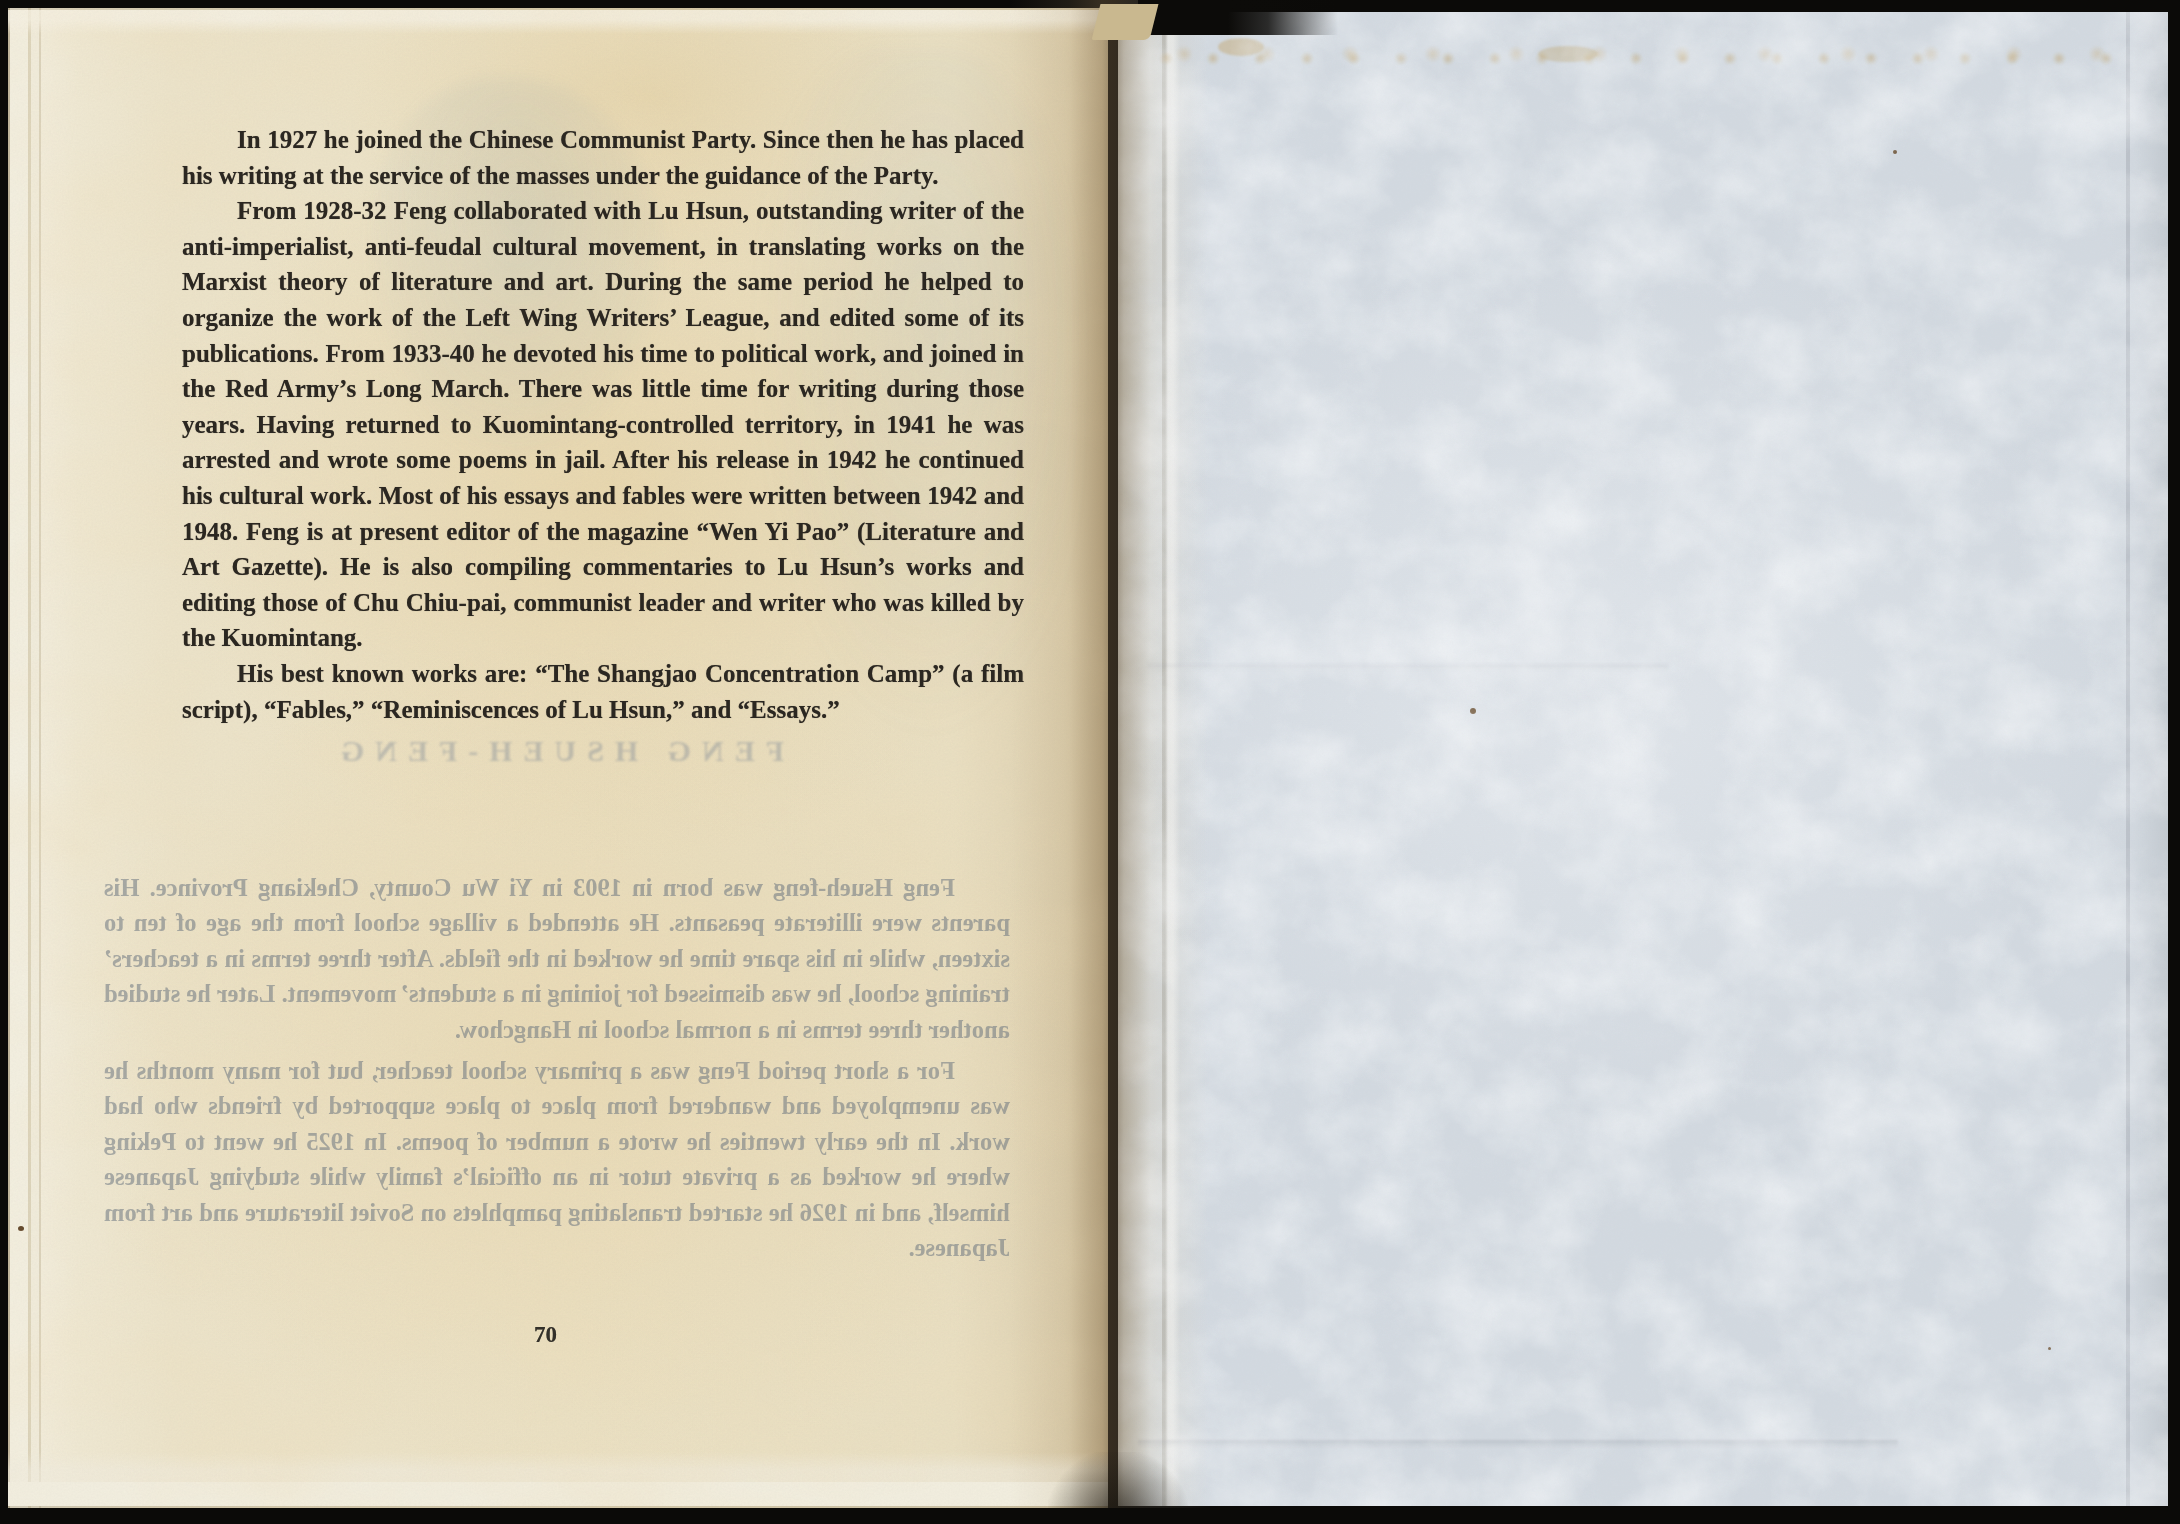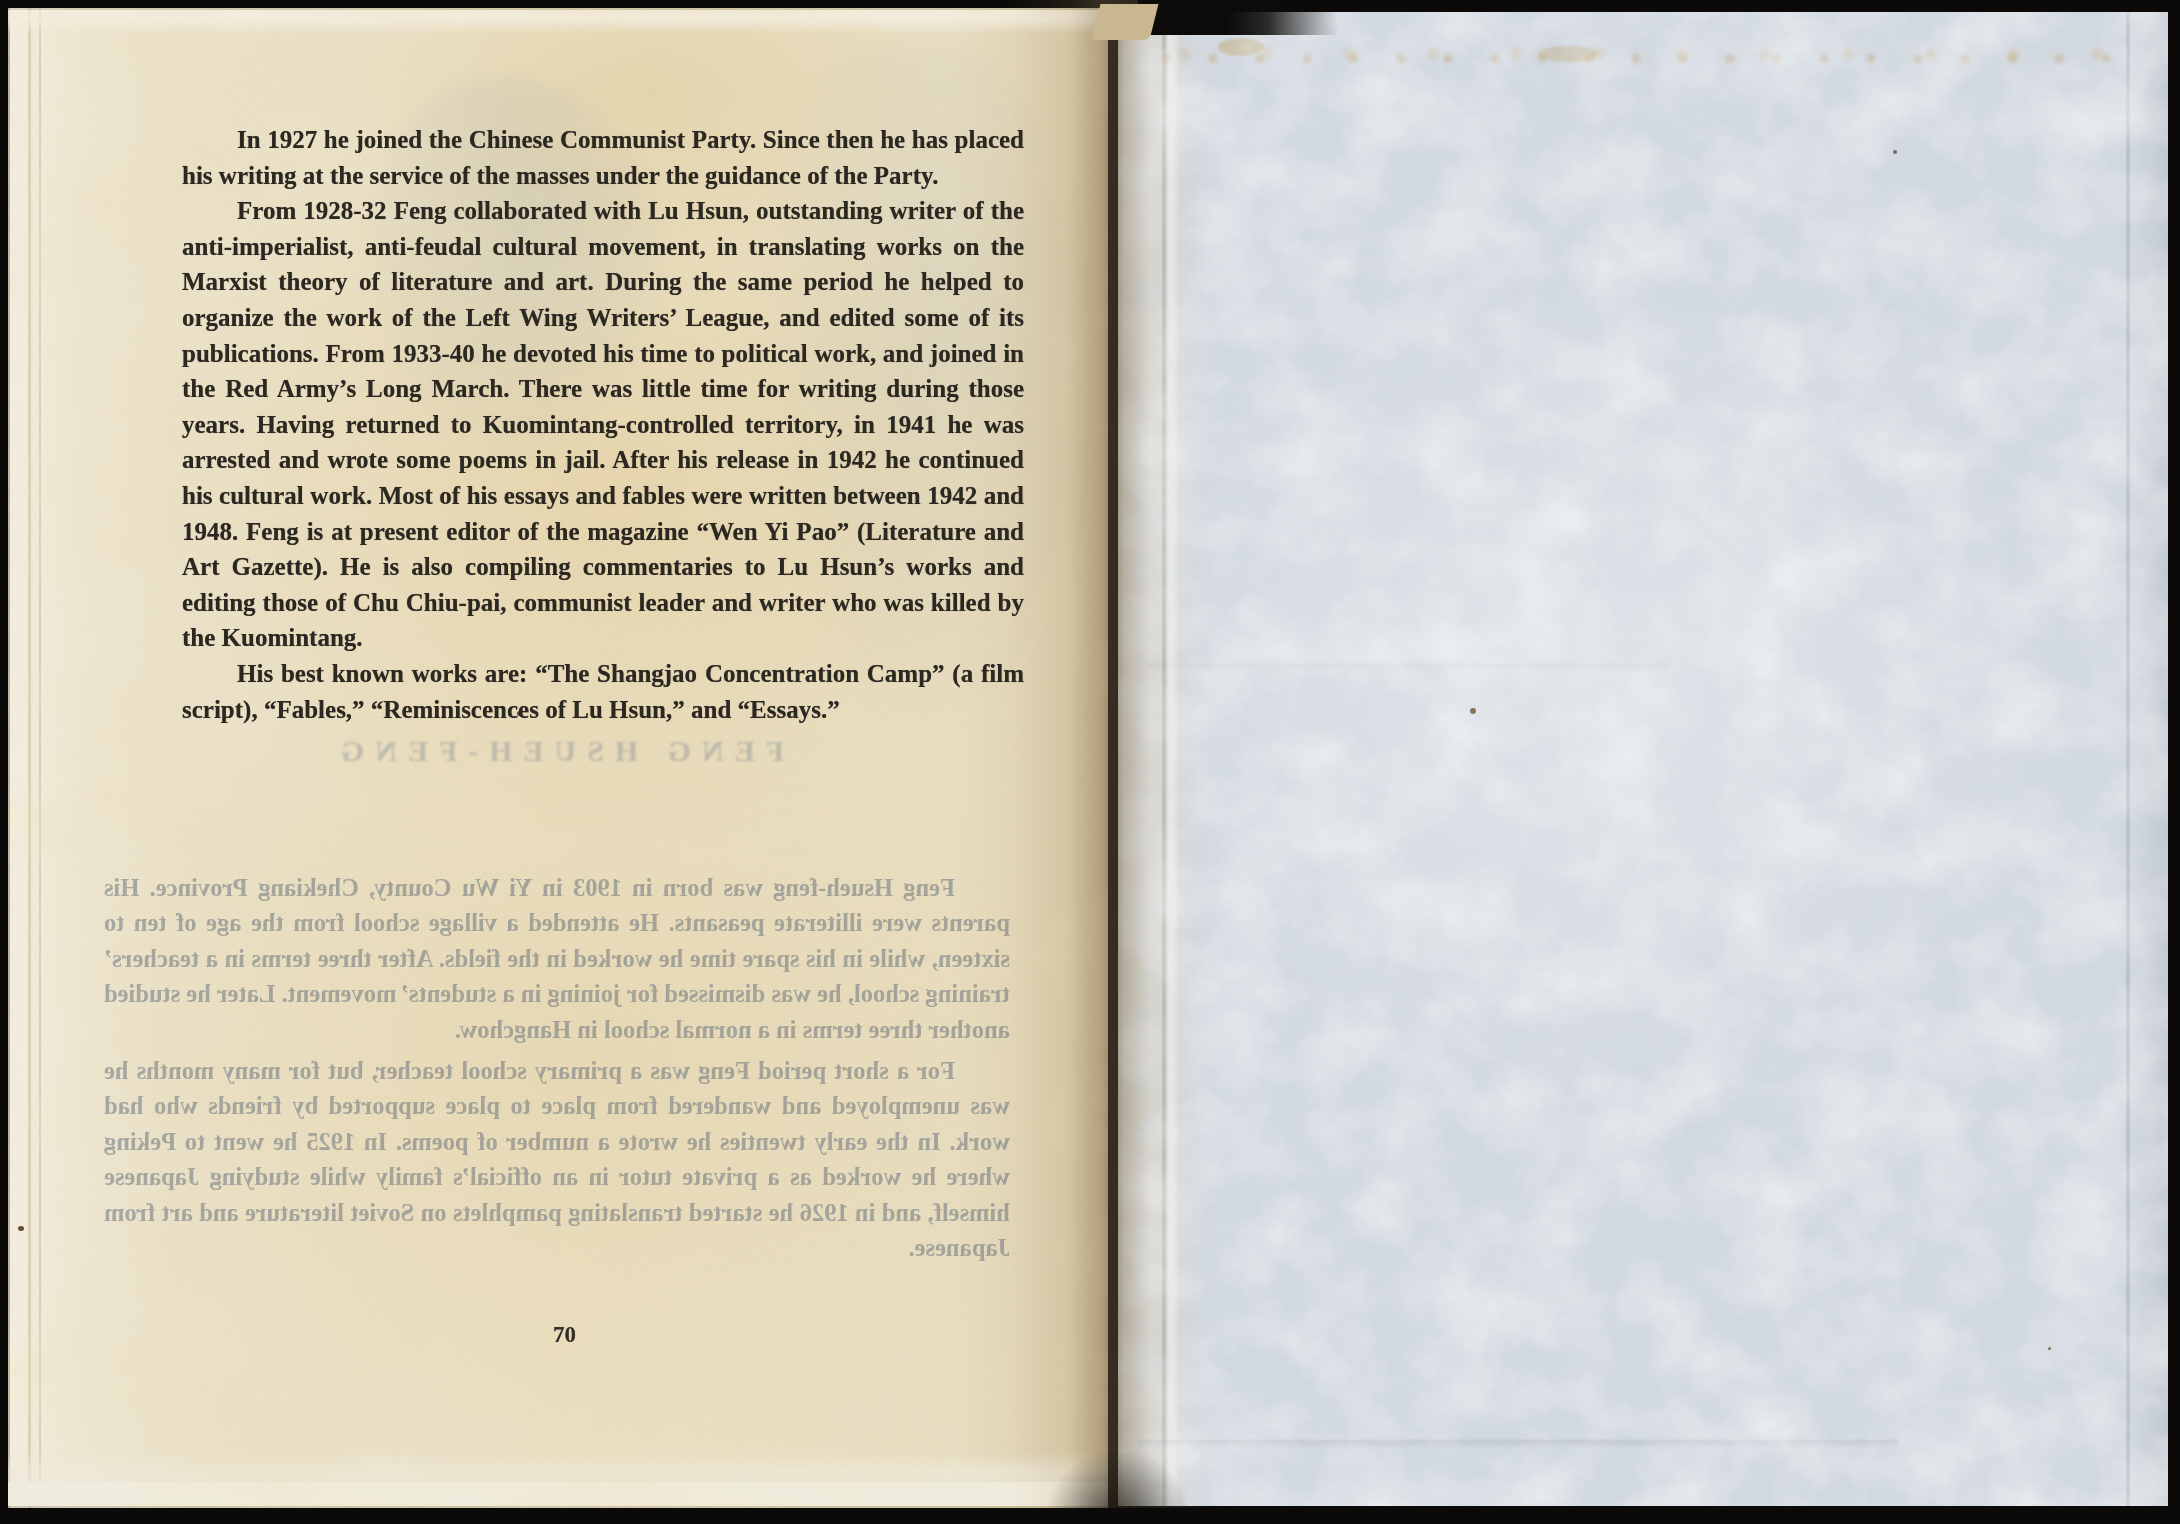--- a/index.html
+++ b/index.html
@@ -29,21 +29,21 @@
   .gutter-mottle{left:740px;top:40px;width:330px;height:700px;border-radius:40%;
     background:radial-gradient(ellipse at 55% 40%, rgba(120,145,160,0.10), rgba(120,145,160,0) 70%);
     filter:blur(9px);}
   .ink-speck{width:6px;height:5px;border-radius:50%;background:#5e4326;}
 
   .text-block{left:174px;top:114px;width:842px;height:720px;z-index:4;
     font-size:25px;line-height:35.6px;font-weight:bold;color:#2b2721;
     text-shadow:0 0 0.7px rgba(43,39,33,0.55);}
   .bp{position:static;margin:0;text-indent:55px;text-align:justify;}
 
-  .page-number{left:545px;top:1314px;width:60px;font-size:23px;font-weight:bold;color:#33302a;
+  .page-number{left:526px;top:1314px;width:60px;font-size:23px;font-weight:bold;color:#33302a;
     text-shadow:0 0 0.6px rgba(50,47,42,0.5);z-index:4;}
 
   
   .bleed-heading{left:96px;top:726px;width:906px;z-index:2;text-align:center;
     transform:scaleX(-1);font-size:30px;font-weight:bold;letter-spacing:11px;
     color:rgba(108,124,144,0.34);filter:blur(1.3px);}
   .bleed-block{left:96px;top:862px;width:906px;height:445px;z-index:2;
     transform:scaleX(-1);font-size:24.5px;line-height:35.4px;font-weight:bold;
     color:rgba(96,107,122,0.50);filter:blur(0.7px);}
   .bbp{position:static;margin:0 0 6px 0;text-indent:55px;text-align:justify;}

